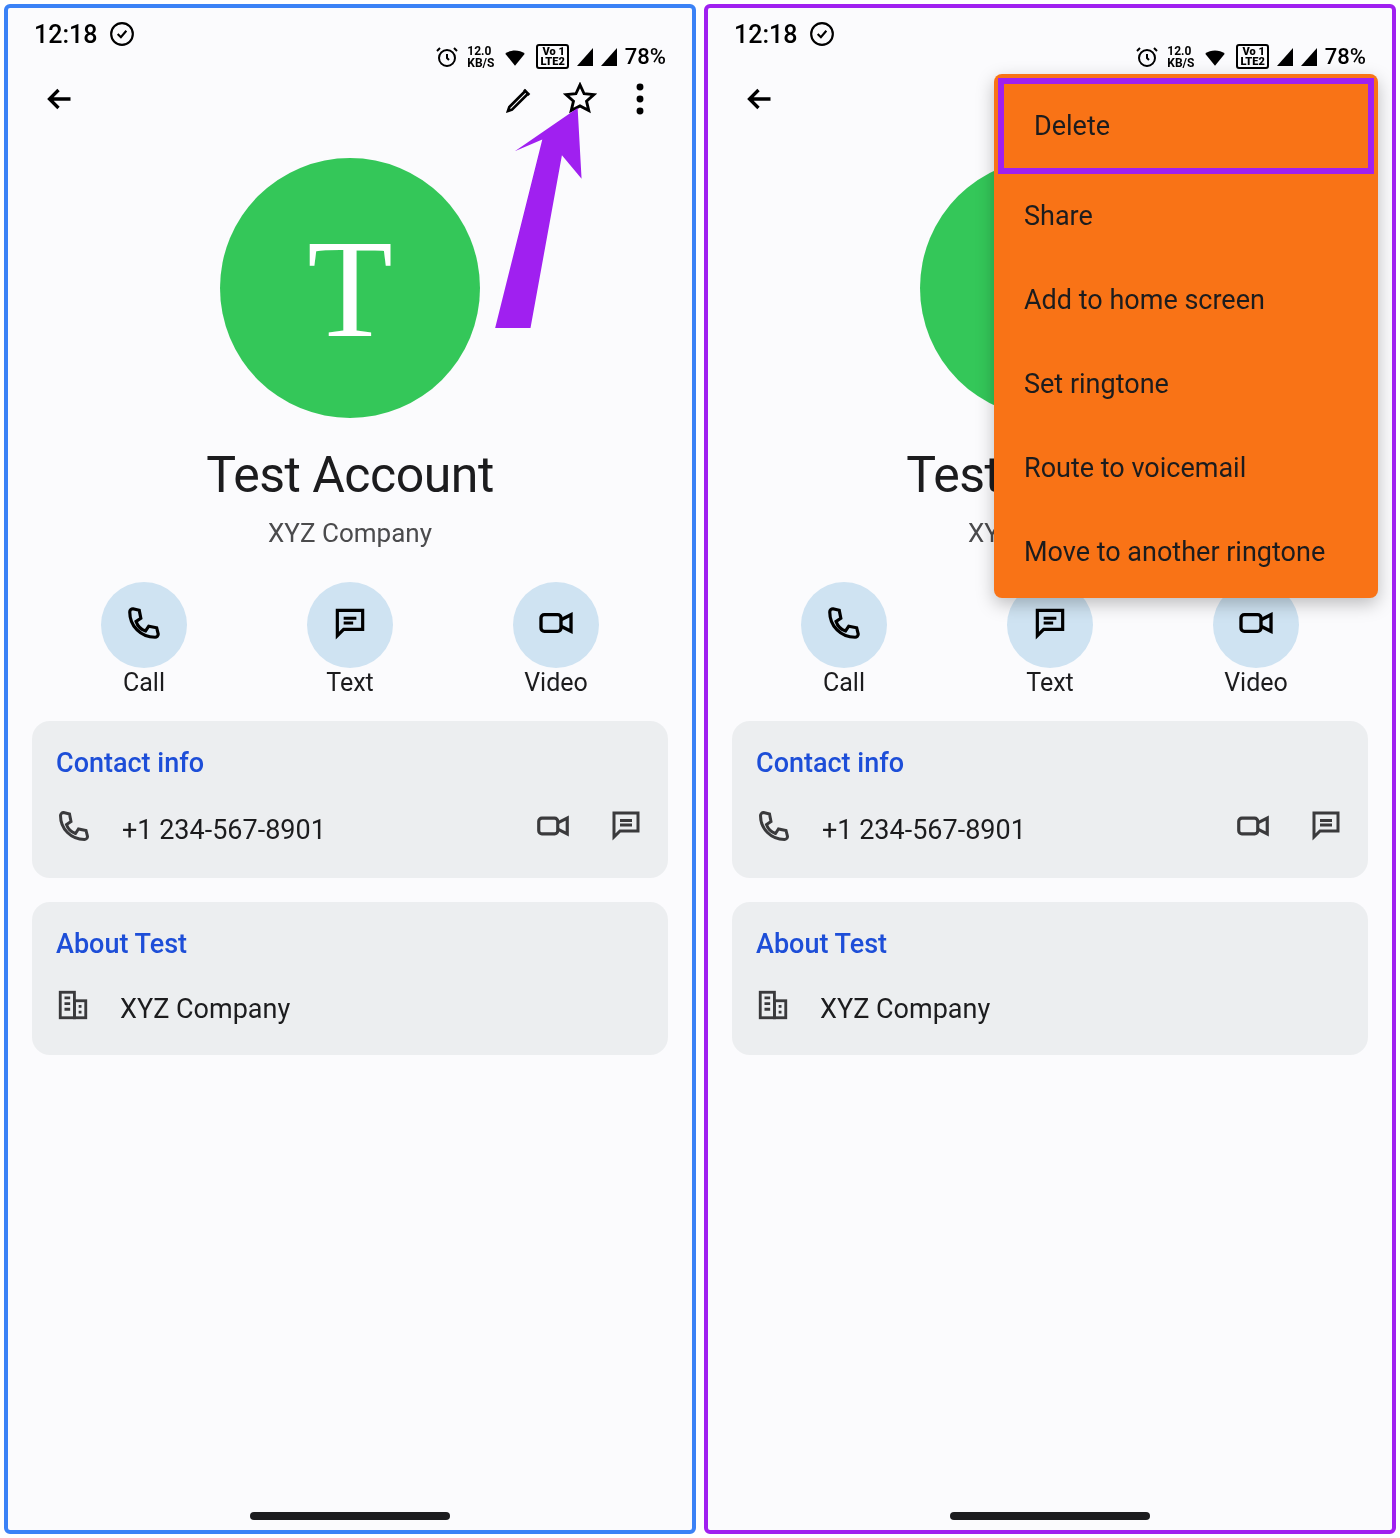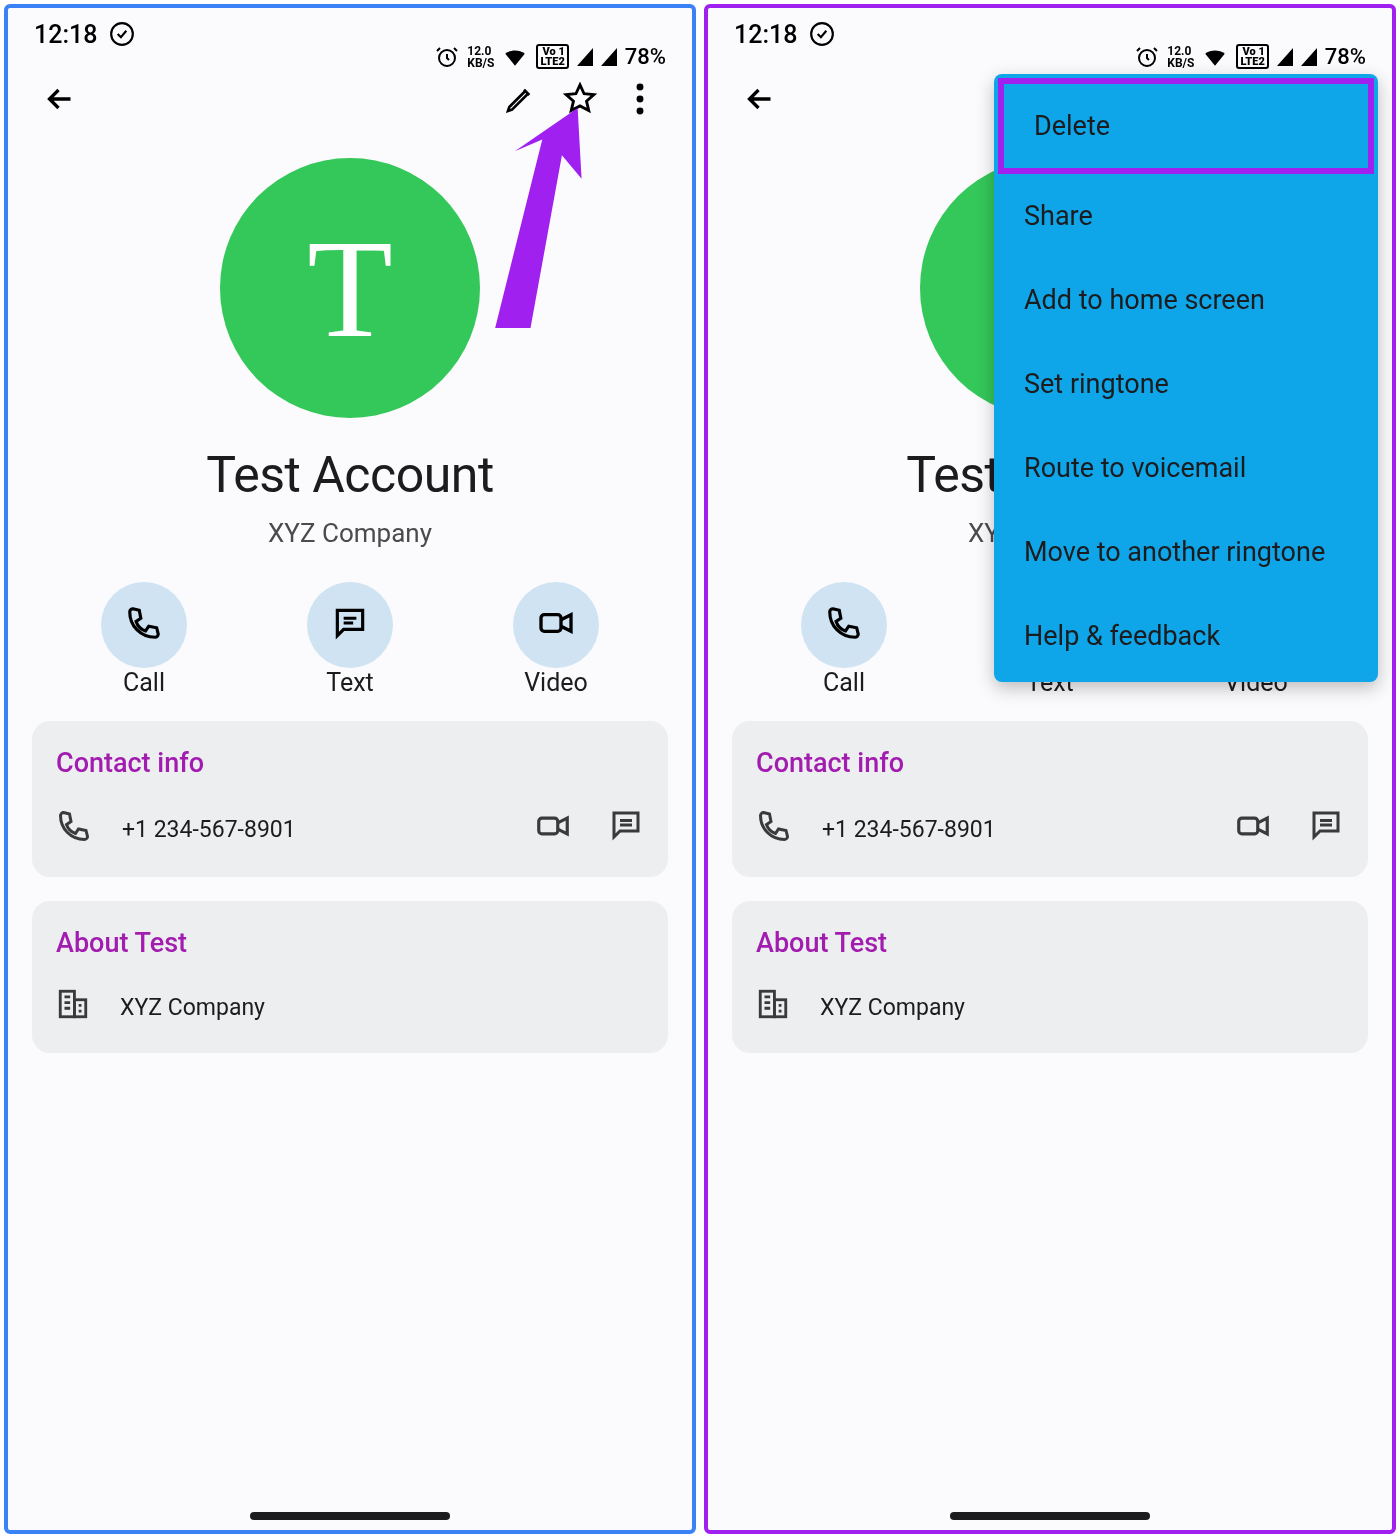--- a/index.html
+++ b/index.html
@@ -101,33 +101,33 @@
   }
   .action-label { font-size:25px; color:#1c1c1e;}
 
   
   .card {
     margin:24px 24px 0;
     background:#eceef0;
     border-radius:18px;
     padding:26px 24px;
   }
-  .card-title { font-size:27px; font-weight:500; color:#a21caf; margin-bottom:28px;}
+  .card-title { font-size:27px; font-weight:500; color:#1d4ed8; margin-bottom:28px;}
   .card-row {
     display:flex; align-items:center; gap:30px;
-    font-size:23px; color:#1c1c1e;
+    font-size:27px; color:#1c1c1e;
   }
   .card-row .row-icons { margin-left:auto; display:flex; gap:36px; }
 
   
   .menu {
     position:absolute;
     top:66px; right:14px;
     width:384px;
-    background:#0ea5e9;
+    background:#f97316;
     border-radius:8px;
     box-shadow:0 6px 18px rgba(0,0,0,.25);
     padding:4px 0;
   }
   .menu-item {
     padding:26px 30px;
     font-size:27px;
     color:#1c1c1e;
     cursor:pointer;
   }
@@ -437,17 +437,16 @@
     </div>
   </div>
 
   <div class="menu">
     <div class="menu-item boxed">Delete</div>
     <div class="menu-item">Share</div>
     <div class="menu-item">Add to home screen</div>
     <div class="menu-item">Set ringtone</div>
     <div class="menu-item">Route to voicemail</div>
     <div class="menu-item">Move to another ringtone</div>
-    <div class="menu-item">Help &amp; feedback</div>
   </div>
 
   <div class="nav-pill"></div>
 </div>
 
 </body></html>

